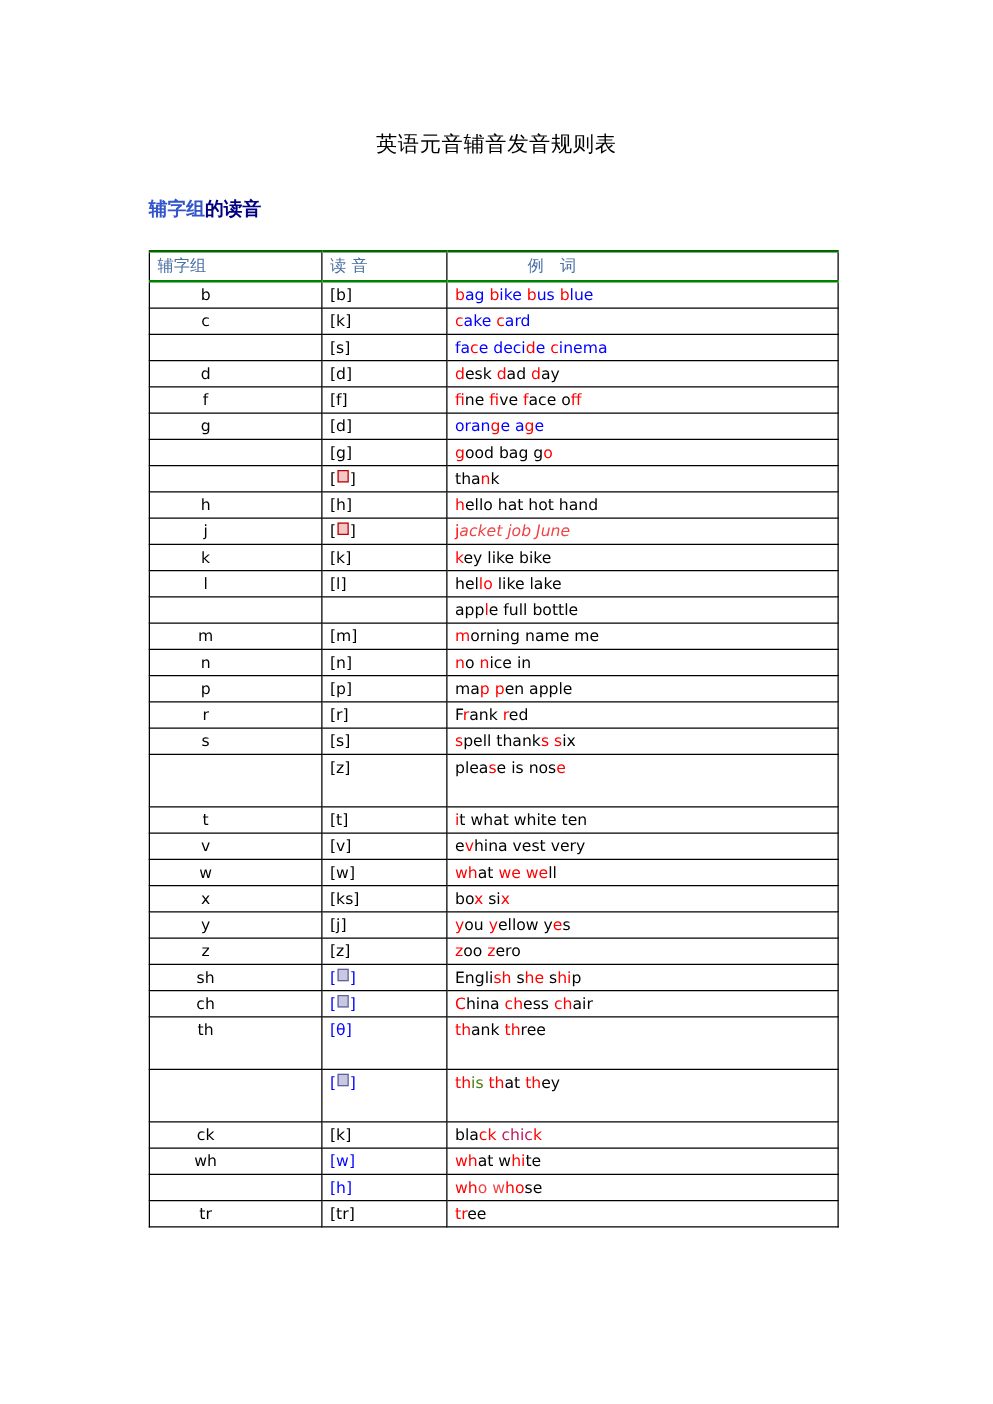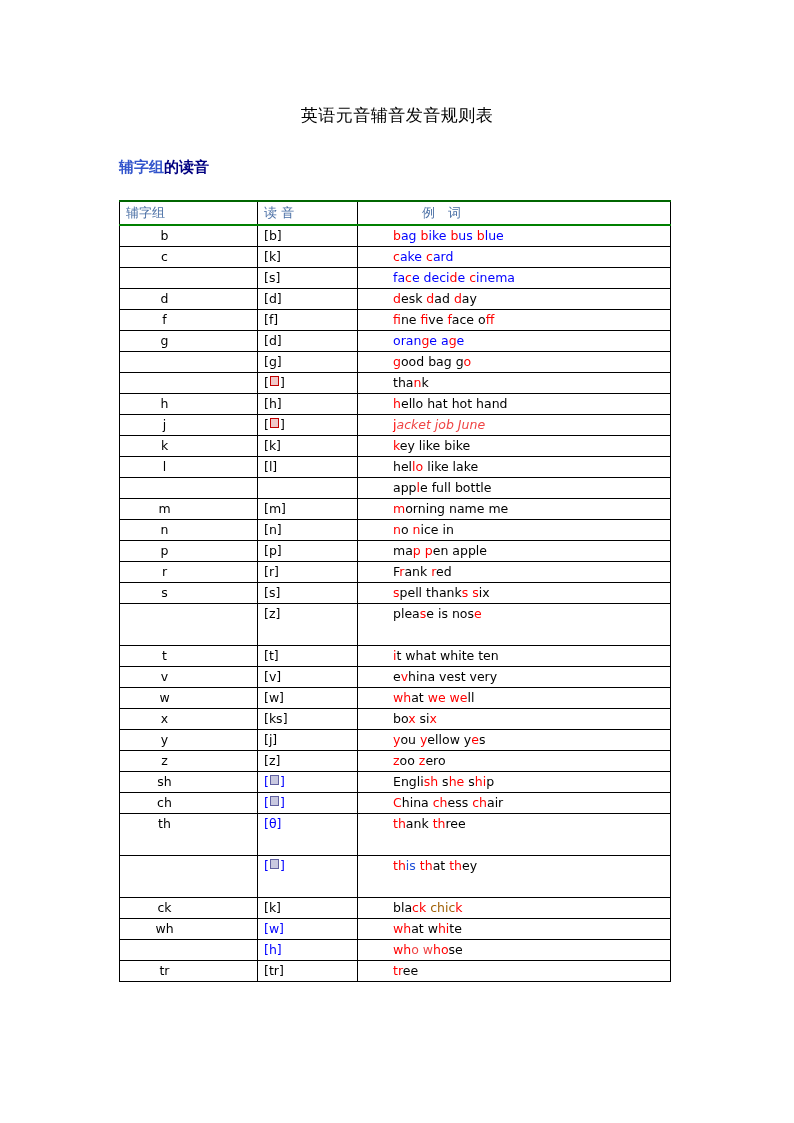--- a/index.html
+++ b/index.html
@@ -107,21 +107,20 @@
   }
   .cell-sound {
     display: block;
     padding: 2px 0 2px 6px;
     white-space: nowrap;
   }
   .cell-words {
     display: block;
     padding: 2px 0 2px 6px;
     white-space: nowrap;
-    margin-left: 29px;
   }
 
   .tall { height: 42px; }
 
   
   .tofu {
     display: inline-block;
     width: 7px;
     height: 8px;
     border: 1px solid #c00000;
@@ -471,32 +470,32 @@
           </td>
         </tr>
         <tr class="tall">
           <td>
             <span class="cell-letter"></span>
           </td>
           <td>
             <span class="cell-sound"><span style="color: rgb(0, 0, 255);">[<span class="tofu blue"></span>]</span></span>
           </td>
           <td>
-            <span class="cell-words"><span style="color: rgb(255, 0, 0);">th</span><span style="color: #1d4ed8;">is </span><span style="color: rgb(255, 0, 0);">th</span><span style="color: rgb(0, 0, 0);">at </span><span style="color: rgb(255, 0, 0);">th</span><span style="color: rgb(0, 0, 0);">ey</span></span>
+            <span class="cell-words"><span style="color: rgb(255, 0, 0);">th</span><span style="color: #4d7c0f;">is </span><span style="color: rgb(255, 0, 0);">th</span><span style="color: rgb(0, 0, 0);">at </span><span style="color: rgb(255, 0, 0);">th</span><span style="color: rgb(0, 0, 0);">ey</span></span>
           </td>
         </tr>
         <tr>
           <td>
             <span class="cell-letter">ck</span>
           </td>
           <td>
             <span class="cell-sound"><span style="color: rgb(0, 0, 0);">[k]</span></span>
           </td>
           <td>
-            <span class="cell-words"><span style="color: rgb(0, 0, 0);">bla</span><span style="color: rgb(255, 0, 0);">ck</span><span style="color: #a16207;"> chic</span><span style="color: rgb(255, 0, 0);">k</span></span>
+            <span class="cell-words"><span style="color: rgb(0, 0, 0);">bla</span><span style="color: rgb(255, 0, 0);">ck</span><span style="color: #be185d;"> chic</span><span style="color: rgb(255, 0, 0);">k</span></span>
           </td>
         </tr>
         <tr>
           <td>
             <span class="cell-letter">wh</span>
           </td>
           <td>
             <span class="cell-sound"><span style="color: rgb(0, 0, 255);">[w]</span></span>
           </td>
           <td>

